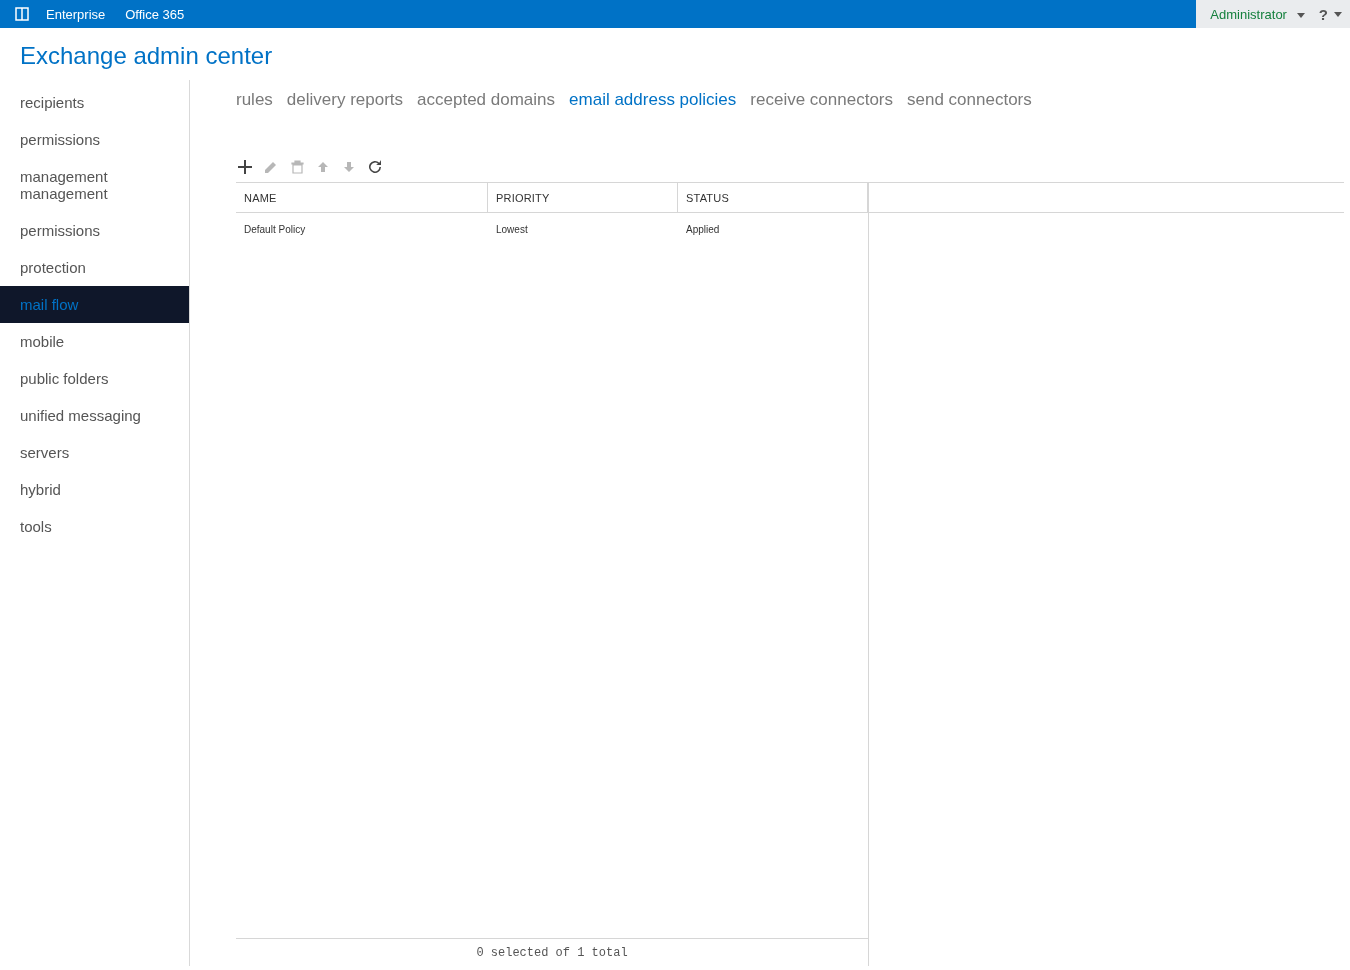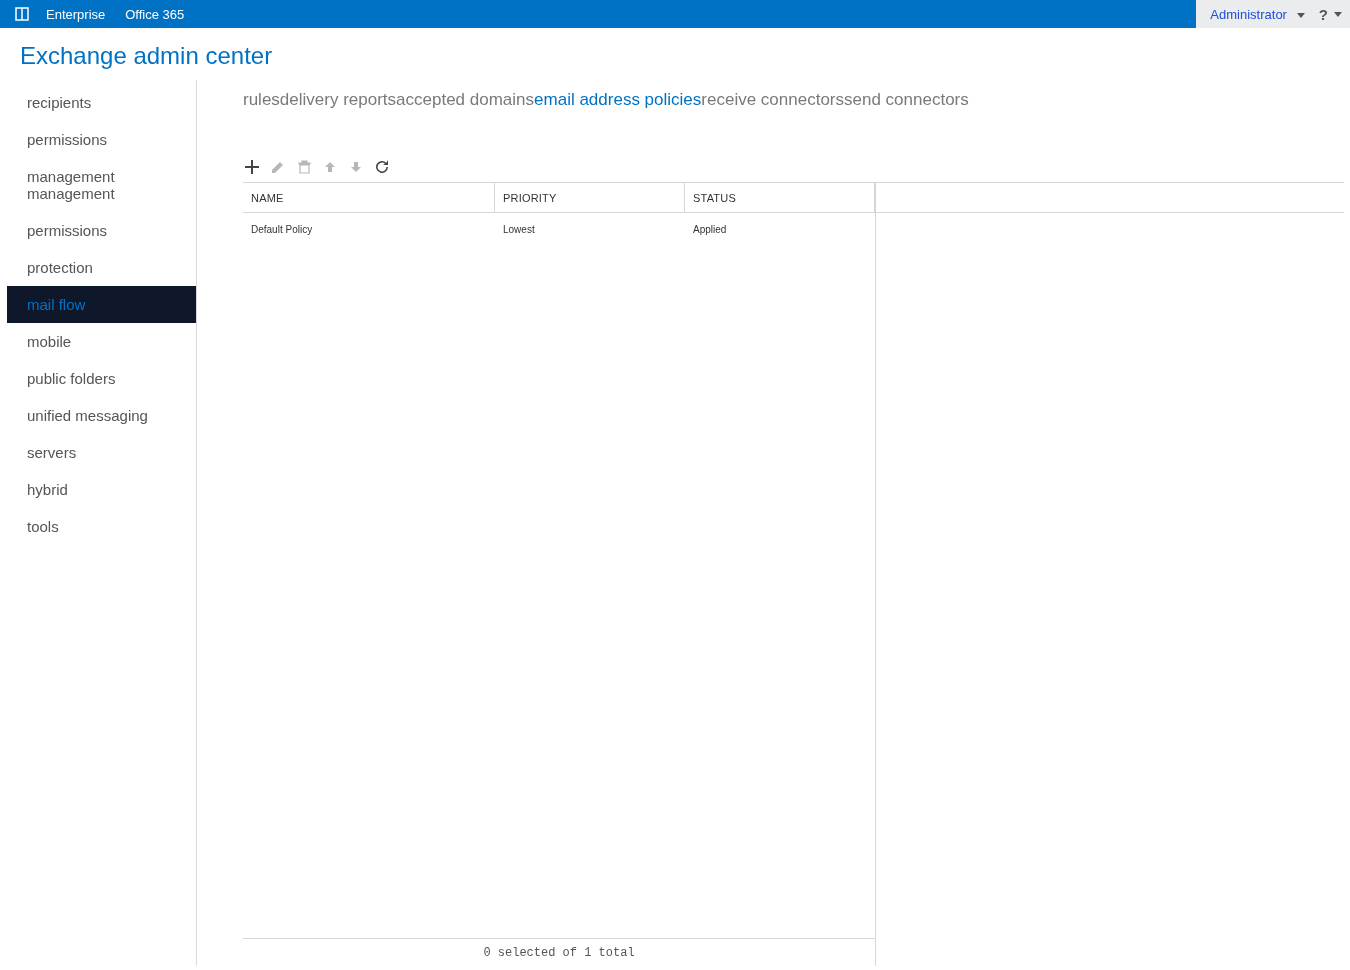--- a/index.html
+++ b/index.html
@@ -50,21 +50,21 @@
     right: 0;
     top: 0;
     height: 28px;
     background: #eaecee;
     color: #444;
     display: flex;
     align-items: center;
     padding: 0 8px 0 14px;
     min-width: 135px;
   }
-  .admin-label { font-size: 13px; color:#1d4ed8; }
+  .admin-label { font-size: 13px; color:#15803d; }
   .caret-down {
     display:inline-block;
     width:0;height:0;
     border-left:4px solid transparent;
     border-right:4px solid transparent;
     border-top:5px solid #555;
     margin-left:6px;
     vertical-align: middle;
   }
   .help-q {
@@ -80,21 +80,20 @@
     font-size: 24px;
     font-weight: 300;
     color: #0072c6;
     padding: 14px 0 10px 20px;
   }
 
   
   .layout {
     display: flex;
     height: calc(100% - 28px - 56px);
-    padding-left: 7px;
   }
 
   
   .sidebar {
     width: 190px;
     border-right: 1px solid #d9d9d9;
     padding-top: 4px;
     font-size: 15px;
     color: #555;
   }
@@ -111,20 +110,21 @@
 
   
   .main {
     flex: 1;
     padding: 0 0 0 46px;
     display:flex;
     flex-direction:column;
   }
   .tabs {
     display: flex;
+    gap: 14px;
     padding-top: 10px;
     font-size: 17px;
     color: #777;
   }
   .tab {
     cursor: pointer;
     color:#7a7a7a;
     font-weight:400;
   }
   .tab.selected { color: #0072c6; }

